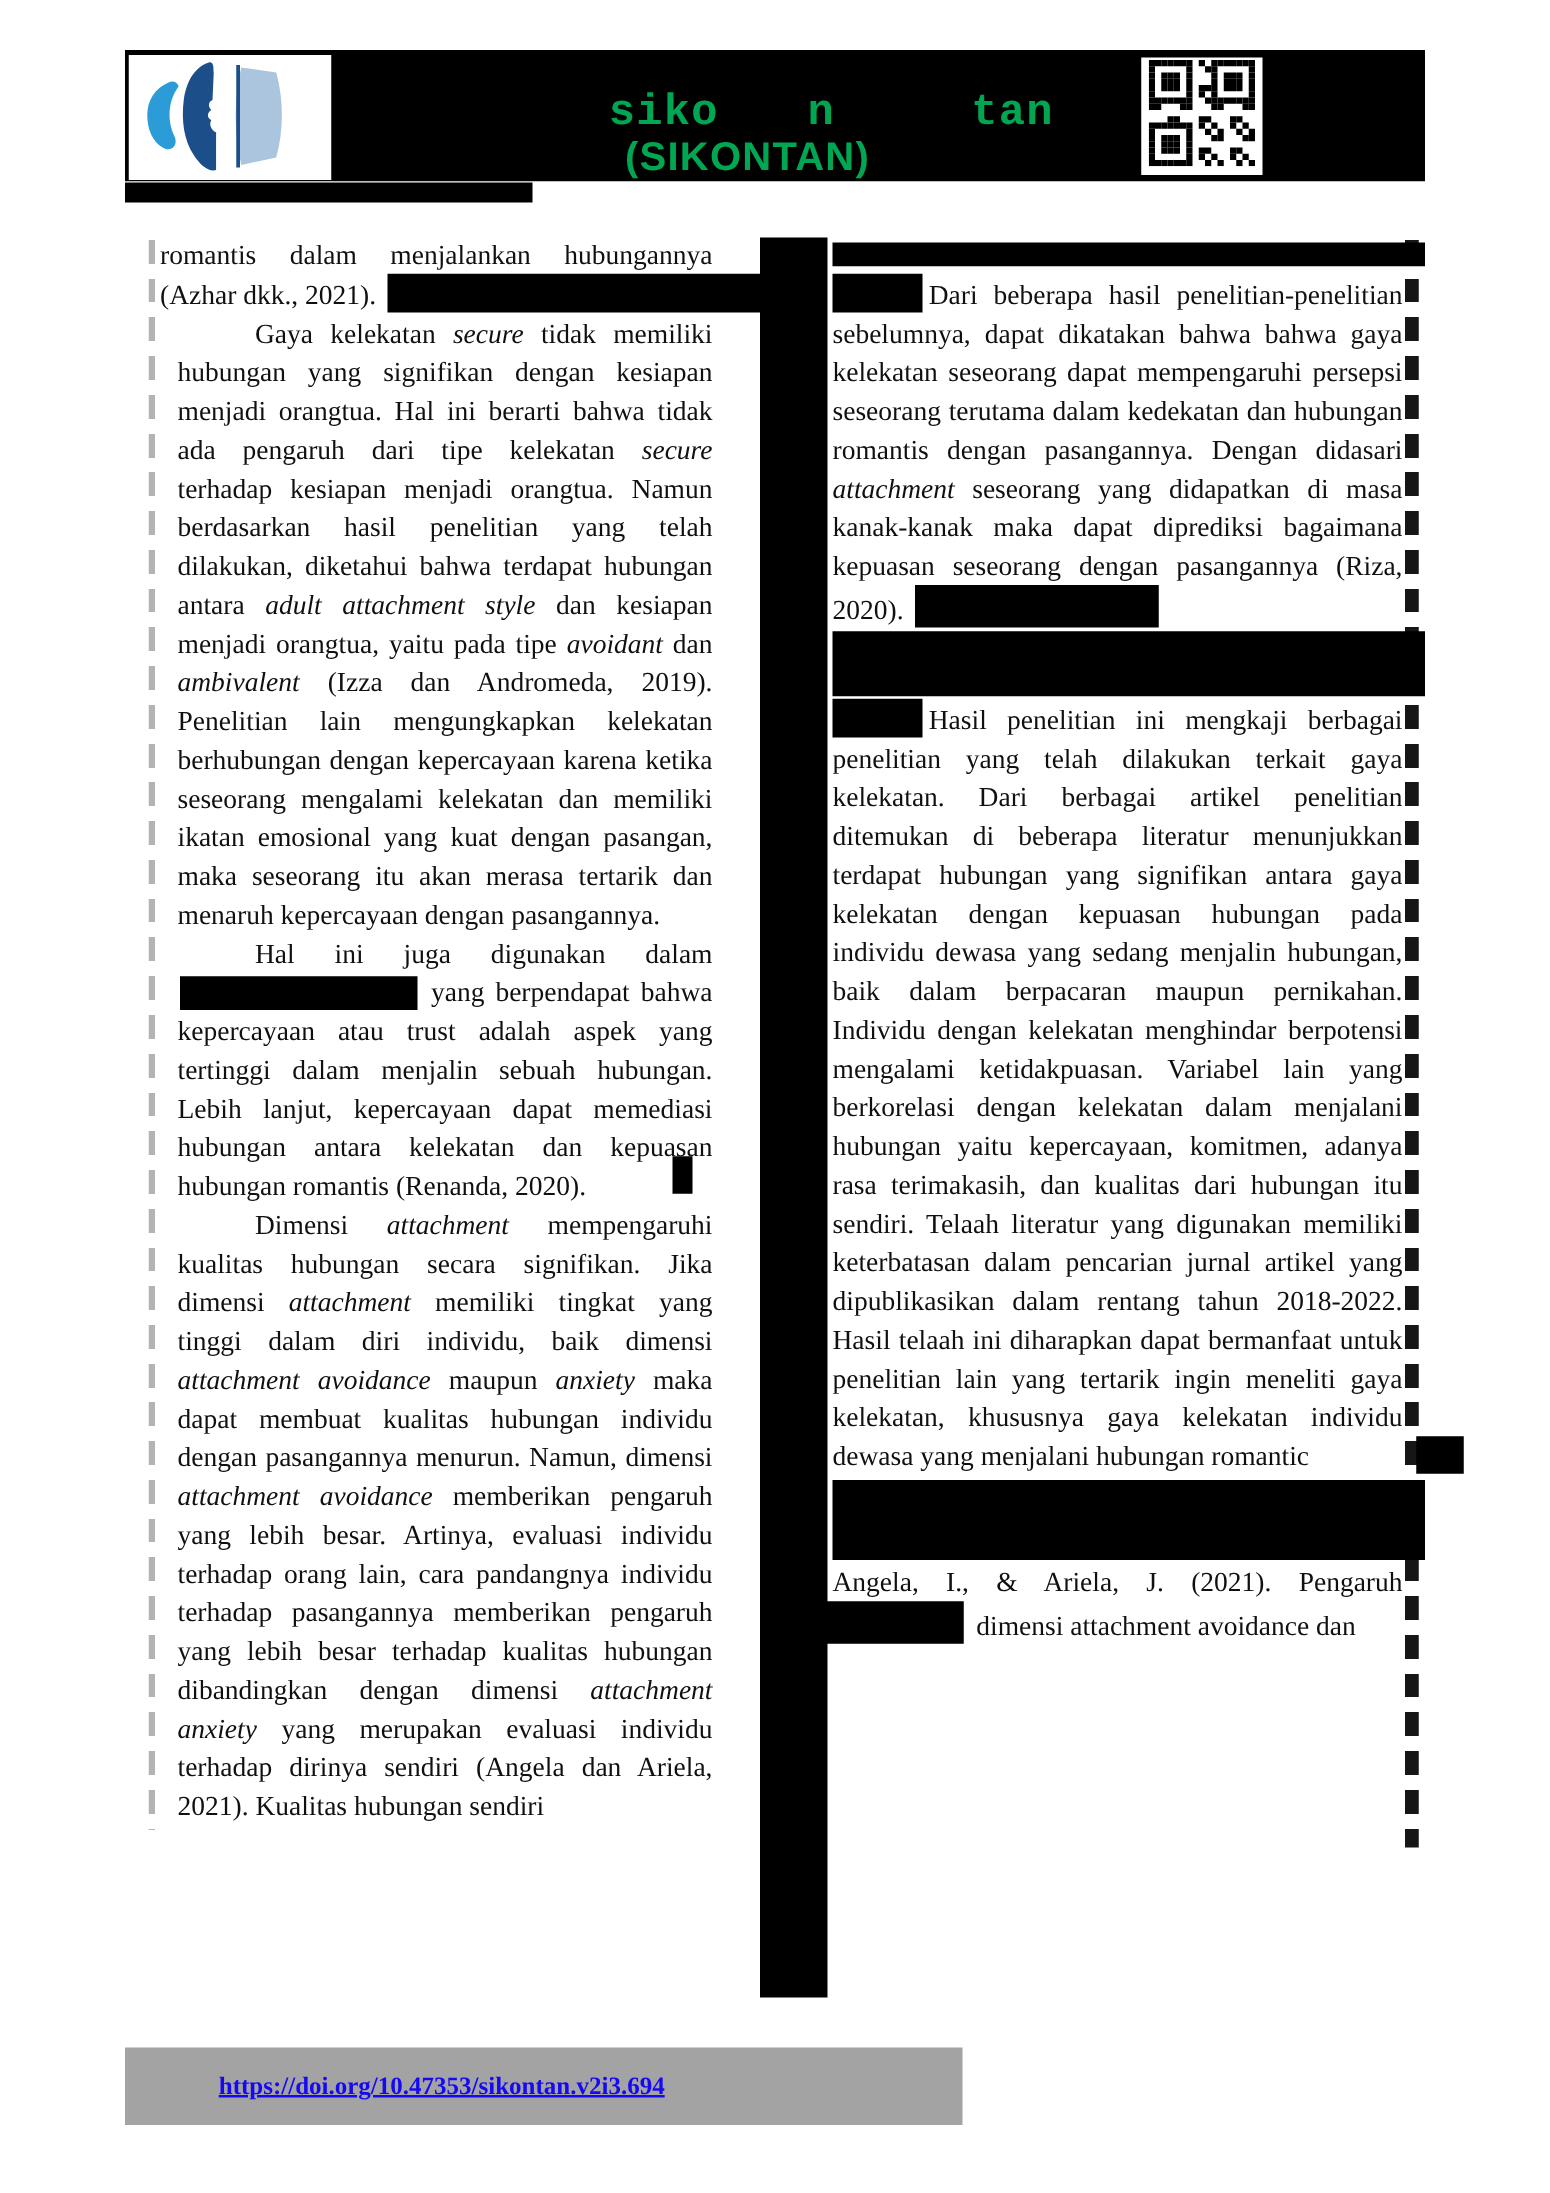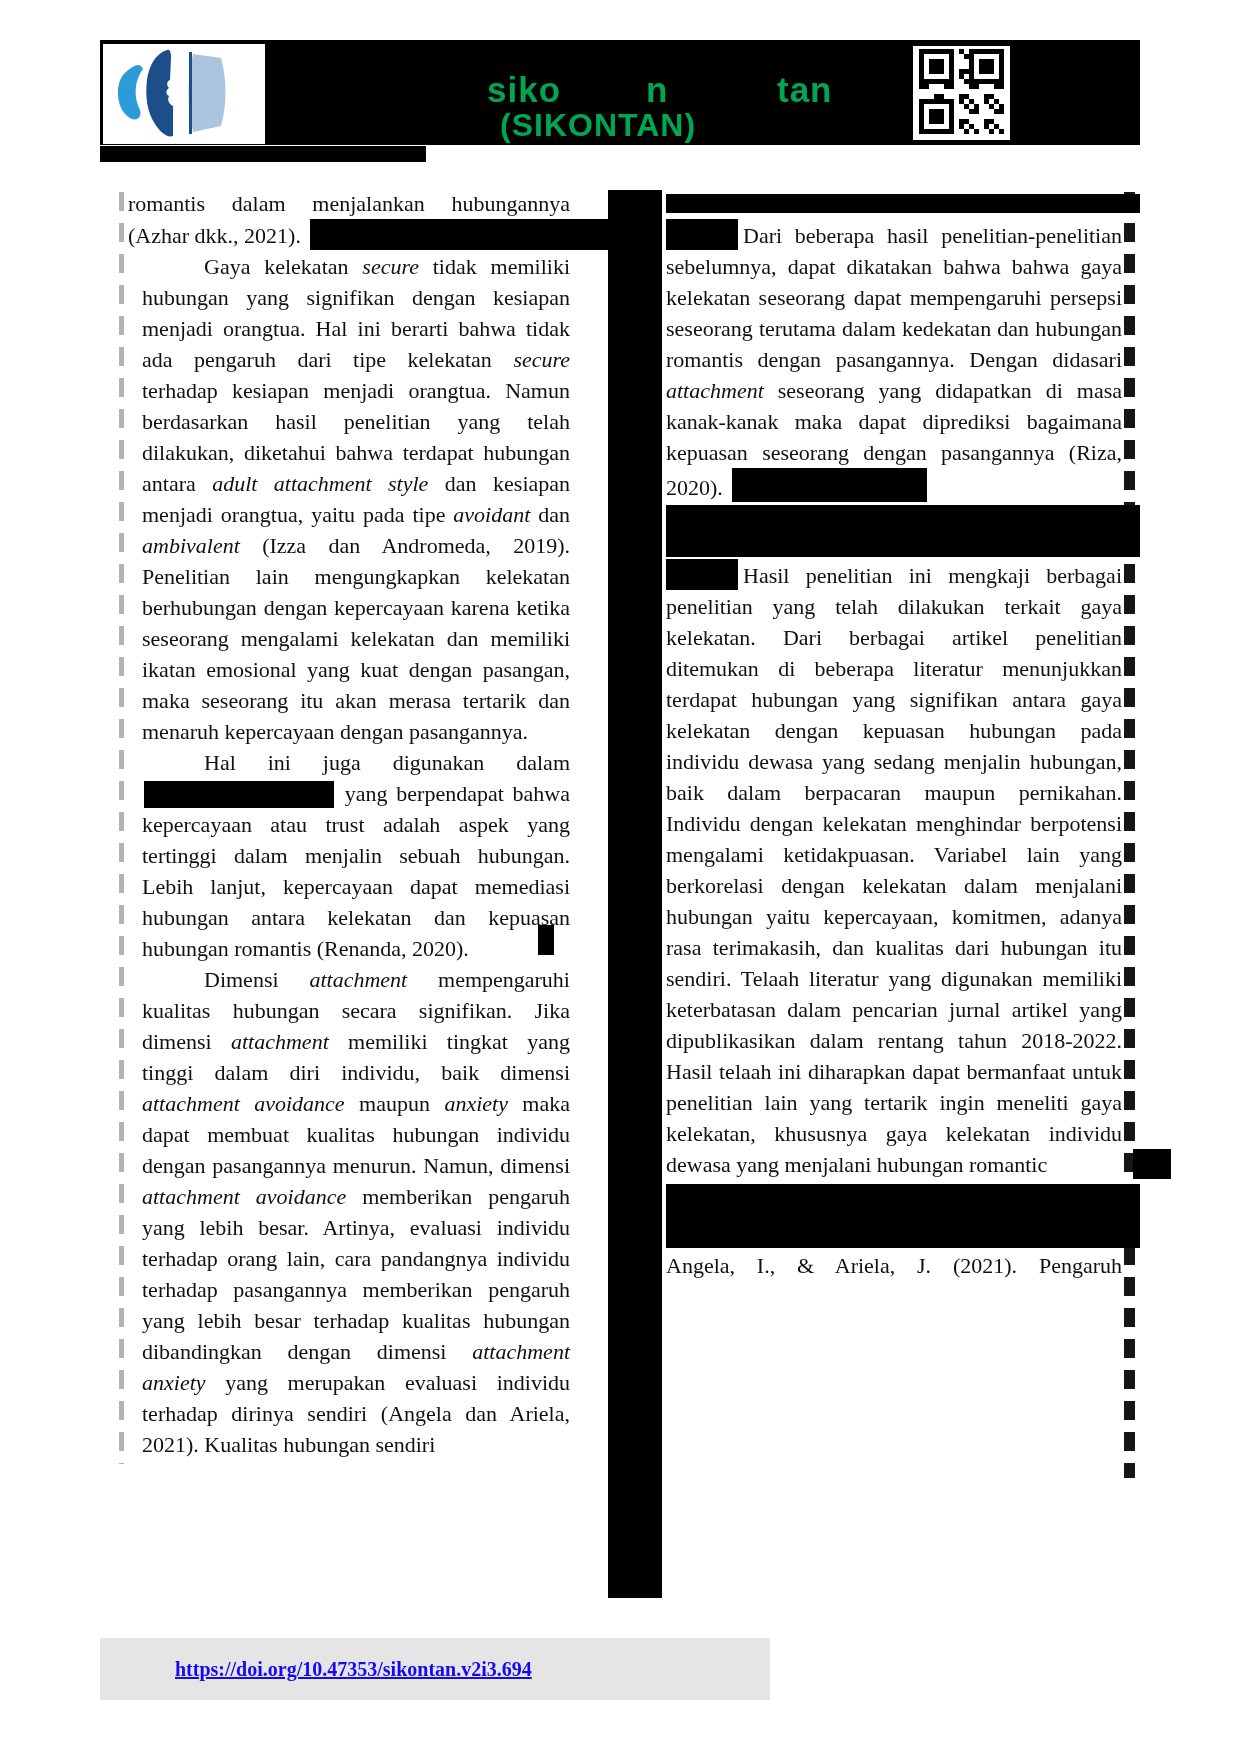--- a/index.html
+++ b/index.html
@@ -4,21 +4,21 @@
 <style>
   html,body{margin:0;padding:0;}
   body{
     width:1240px;height:1754px;position:relative;background:#ffffff;
     font-family:"Liberation Serif",serif;color:#101010;overflow:hidden;
   }
   
   .header-bar{position:absolute;left:100px;top:40px;width:1040px;height:105px;background:#000;}
   .header-sub{position:absolute;left:100px;top:146px;width:326px;height:16px;background:#000;}
   .logo-patch{position:absolute;left:103px;top:44px;width:162px;height:100px;background:#fff;display:flex;align-items:center;justify-content:center;}
-  .title-frag{position:absolute;top:70px;font-family:Liberation Sans, sans-serif;font-weight:bold;font-size:35px;color:#00a651;letter-spacing:1px;}
+  .title-frag{position:absolute;top:70px;font-family:Liberation Mono, monospace;font-weight:bold;font-size:35px;color:#00a651;letter-spacing:1px;}
   #frag0{left:487px;} #frag1{left:646px;} #frag2{left:777px;}
   .subtitle{position:absolute;left:500px;top:107px;font-family:"Liberation Sans",sans-serif;font-weight:bold;font-size:32px;color:#00a651;letter-spacing:1px;}
   .qr-patch{position:absolute;left:913px;top:46px;width:97px;height:94px;background:#fff;display:flex;align-items:center;justify-content:center;}
   
   .col{position:absolute;font-size:22px;line-height:31px;text-align:justify;}
   .col p{margin:0;padding:0;}
   #left-col{left:128px;top:188px;width:442px;}
   #right-col{left:666px;top:188px;width:456px;}
   p.ind{text-indent:62px;margin-left:14px;}
   .redact{display:inline-block;background:#000;vertical-align:-7px;}
@@ -28,21 +28,21 @@
   .jline{text-align-last:justify;}
   .ref-line2{white-space:nowrap;}
   
   .gutter-bar{position:absolute;left:608px;top:190px;width:54px;height:1408px;background:#000;}
   .renanda-box{position:absolute;left:538px;top:925px;width:16px;height:30px;background:#000;}
   .ticks-left{position:absolute;left:119px;top:192px;width:5px;height:1272px;
     background:repeating-linear-gradient(180deg,#9a9a9a 0 19px,rgba(0,0,0,0) 19px 31px);opacity:.75;}
   .ticks-right{position:absolute;left:1124px;top:192px;width:11px;height:1286px;
     background:repeating-linear-gradient(180deg,#161616 0 19px,rgba(0,0,0,0) 19px 31px);}
   
-  .footer-bar{position:absolute;left:100px;top:1638px;width:670px;height:62px;background:#e5e5e5;display:flex;align-items:center;}
+  .footer-bar{position:absolute;left:100px;top:1638px;width:670px;height:62px;background:#a3a3a3;display:flex;align-items:center;}
   .doi{margin-left:75px;font-family:"Liberation Serif",serif;font-weight:bold;font-size:20px;
     color:#1508f5;text-decoration:underline;}
 </style>
 </head>
 <body>
 
 <div class="header-bar"></div>
 <div class="header-sub"></div>
 
 <div class="logo-patch">
@@ -220,17 +220,18 @@
   <p class="ind"><span>Dimensi </span><i>attachment</i><span> mempengaruhi kualitas hubungan secara signifikan. Jika dimensi </span><i>attachment</i><span> memiliki tingkat yang tinggi dalam diri individu, baik dimensi </span><i>attachment avoidance</i><span> maupun </span><i>anxiety</i><span> maka dapat membuat kualitas hubungan individu dengan pasangannya menurun. Namun, dimensi </span><i>attachment avoidance</i><span> memberikan pengaruh yang lebih besar. Artinya, evaluasi individu terhadap orang lain, cara pandangnya individu terhadap pasangannya memberikan pengaruh yang lebih besar terhadap kualitas hubungan dibandingkan dengan dimensi </span><i>attachment anxiety</i><span> yang merupakan evaluasi individu terhadap dirinya sendiri (Angela dan Ariela, 2021). Kualitas hubungan sendiri</span></p>
 </div>
 
 <div class="col" id="right-col">
   <div class="hbar"></div>
   <p><span class="redact" style="width: 72px; height: 31px; margin-right: 5px;"></span><span>Dari beberapa hasil penelitian-penelitian sebelumnya, dapat dikatakan bahwa bahwa gaya kelekatan seseorang dapat mempengaruhi persepsi seseorang terutama dalam kedekatan dan hubungan romantis dengan pasangannya. Dengan didasari </span><i>attachment</i><span> seseorang yang didapatkan di masa kanak-kanak maka dapat diprediksi bagaimana kepuasan seseorang dengan pasangannya (Riza, 2020). </span><span class="redact" style="width: 195px; height: 34px; margin-left: 4px; margin-right: -73px;"></span></p>
   <div class="hblock1"></div>
   <p><span class="redact" style="width: 72px; height: 31px; margin-right: 5px;"></span><span>Hasil penelitian ini mengkaji berbagai penelitian yang telah dilakukan terkait gaya kelekatan. Dari berbagai artikel penelitian ditemukan di beberapa literatur menunjukkan terdapat hubungan yang signifikan antara gaya kelekatan dengan kepuasan hubungan pada individu dewasa yang sedang menjalin hubungan, baik dalam berpacaran maupun pernikahan. Individu dengan kelekatan menghindar berpotensi mengalami ketidakpuasan. Variabel lain yang berkorelasi dengan kelekatan dalam menjalani hubungan yaitu kepercayaan, komitmen, adanya rasa terimakasih, dan kualitas dari hubungan itu sendiri. Telaah literatur yang digunakan memiliki keterbatasan dalam pencarian jurnal artikel yang dipublikasikan dalam rentang tahun 2018-2022. Hasil telaah ini diharapkan dapat bermanfaat untuk penelitian lain yang tertarik ingin meneliti gaya kelekatan, khususnya gaya kelekatan individu dewasa yang menjalani hubungan romantic </span><span class="redact" style="width: 38px; height: 30px; margin-left: 80px; margin-right: -120px;"></span></p>
   <div class="hblock2"></div>
   <p class="jline"><span>Angela, I., &amp; Ariela, J. (2021). Pengaruh</span></p>
+  <p class="ref-line2"><span class="redact" style="width: 162px; height: 34px; margin-left: -57px; margin-right: 10px;"></span><span>dimensi   attachment   avoidance   dan</span></p>
 </div>
 
 <div class="footer-bar">
   <a class="doi" href="#">https://doi.org/10.47353/sikontan.v2i3.694</a>
 </div>
 
 </body></html>

